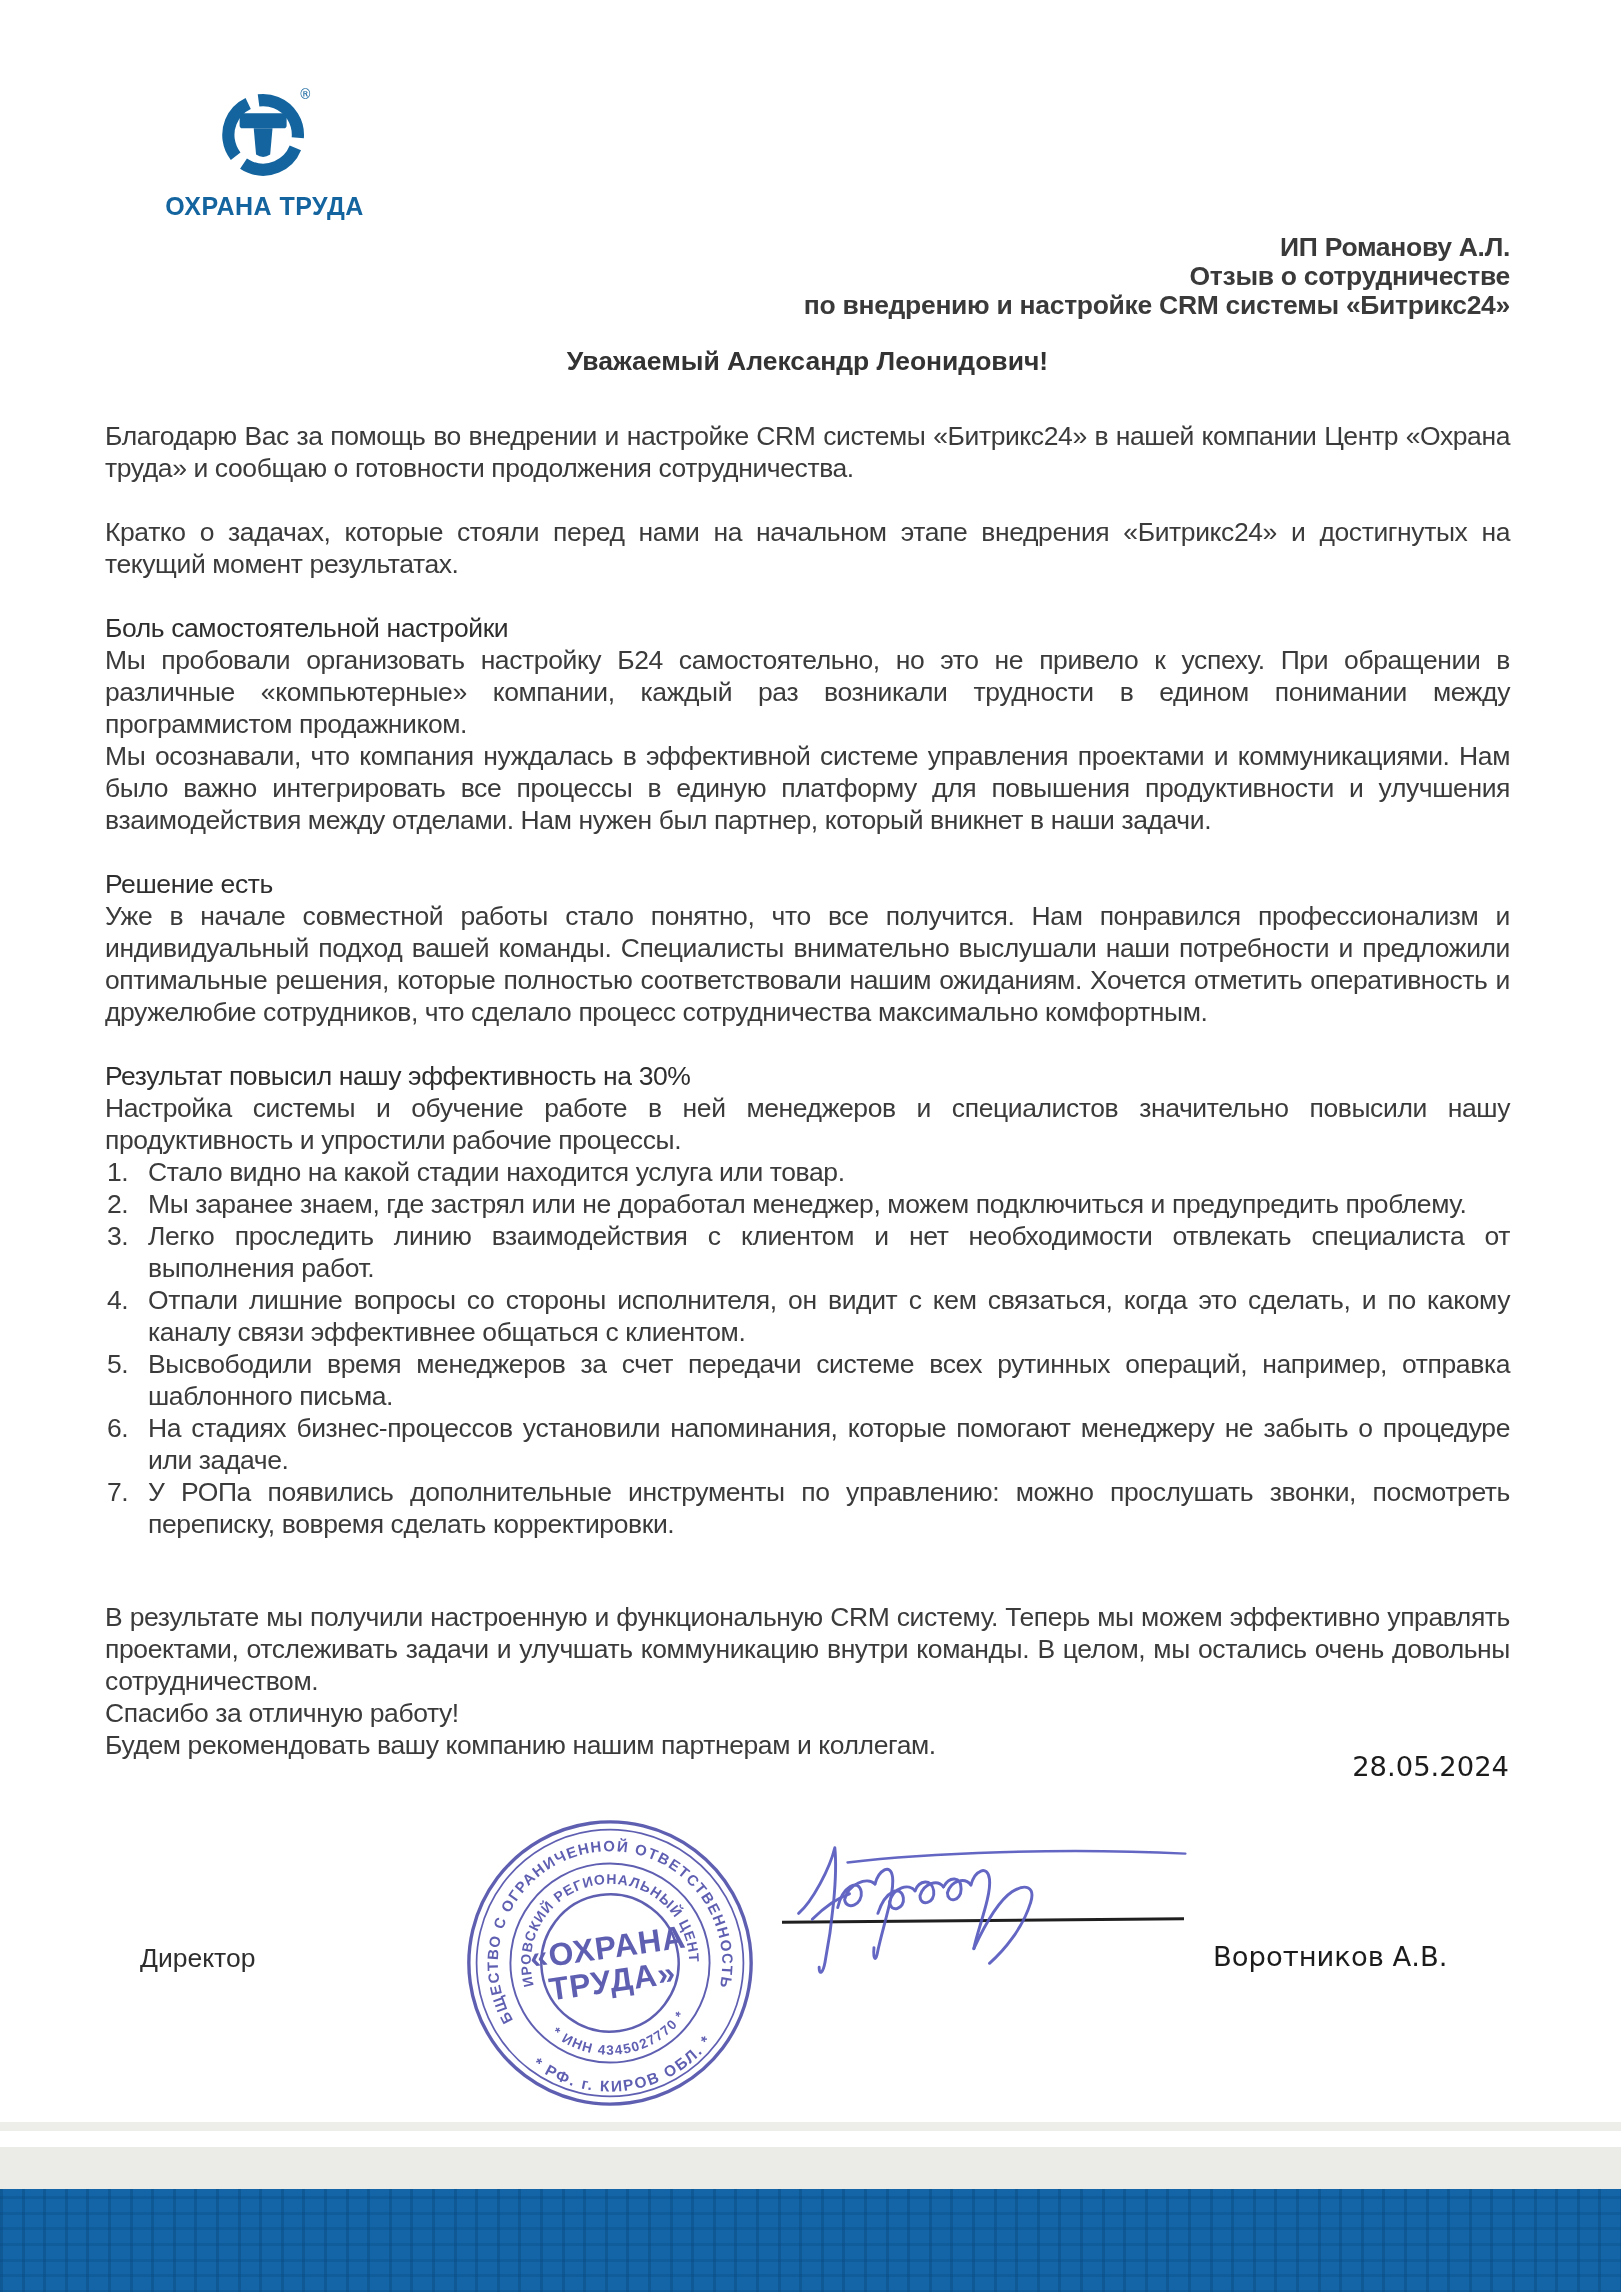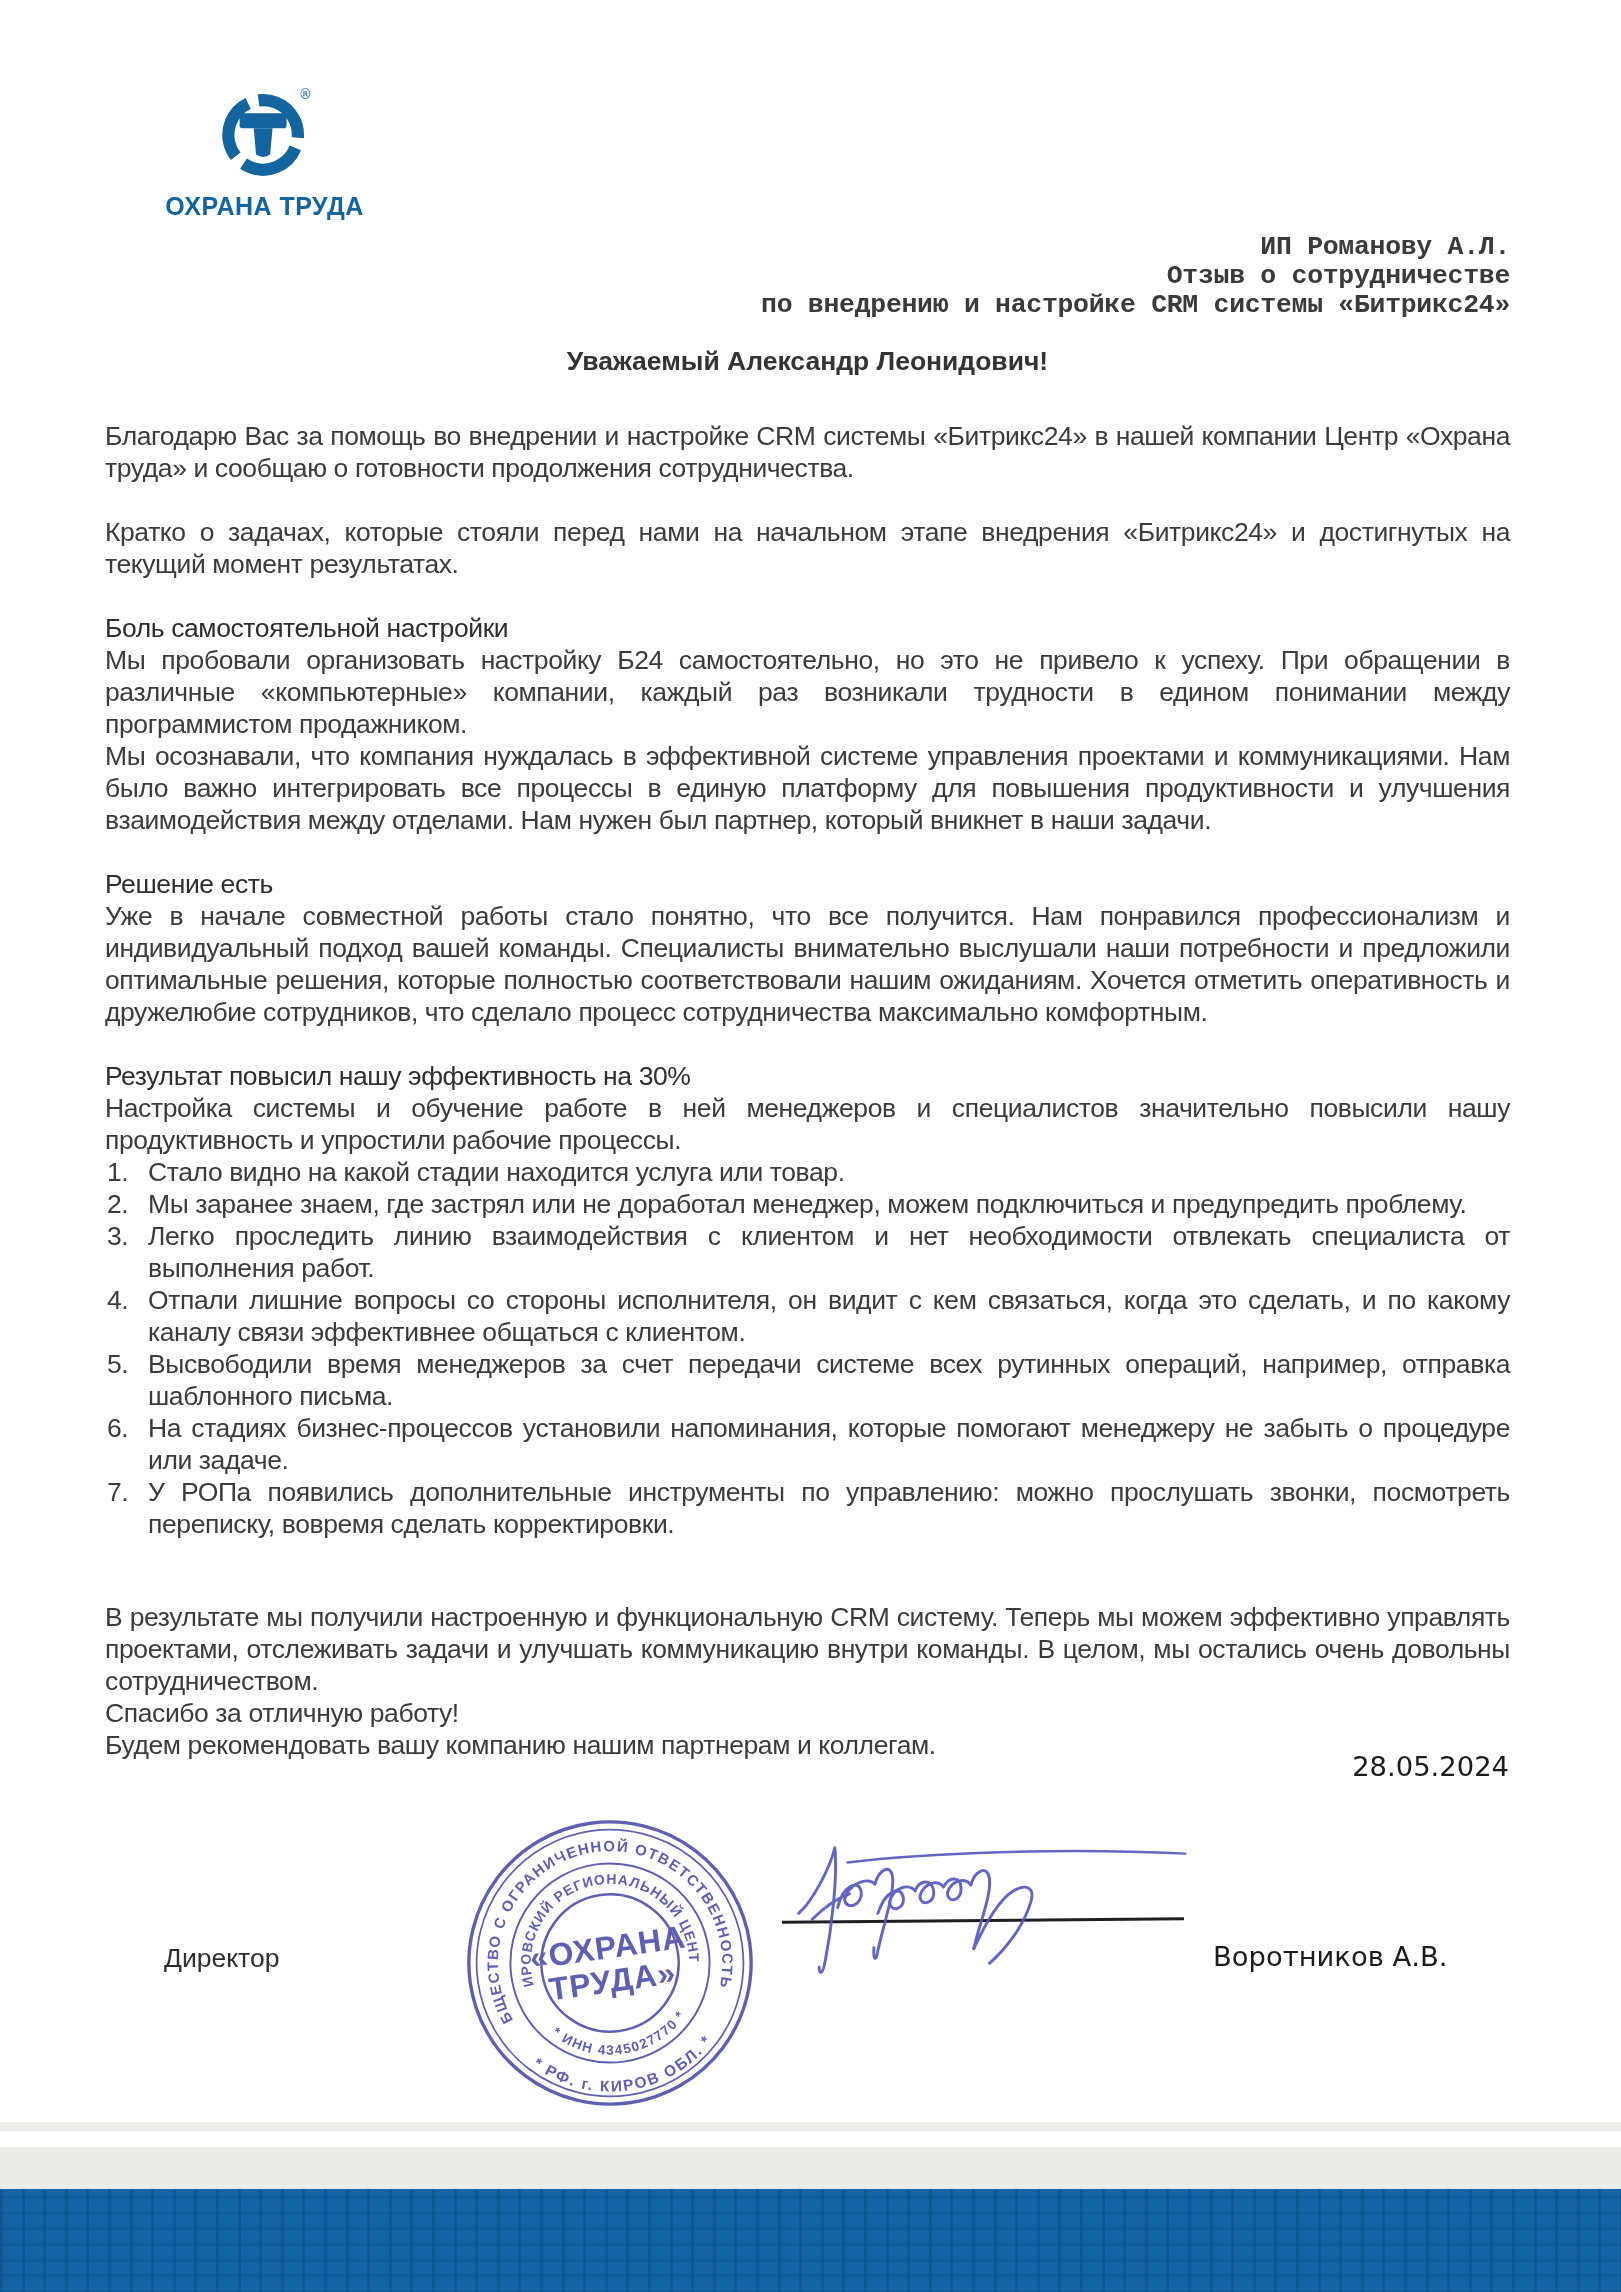--- a/index.html
+++ b/index.html
@@ -16,21 +16,21 @@
   .logo-mark { display:block; margin:0 auto; }
   .brand-text {
     margin-top:11.8px; font-size:25px; font-weight:bold; letter-spacing:0.5px;
     color:#14659f; white-space:nowrap;
   }
 
   
   .content { position:absolute; left:105px; top:0; width:1405px; }
   .doc-header {
     margin-top:233px; text-align:right; font-weight:bold;
-    font-size:26.5px; line-height:29px; color:#3a3a3a; letter-spacing:-0.3px;font-family:Liberation Mono, monospace;
+    font-size:26.5px; line-height:29px; color:#3a3a3a; letter-spacing:-0.3px;
   }
   .salutation {
     margin-top:26.5px; text-align:center; font-weight:bold;
     font-size:26.5px; line-height:29px; color:#333;
   }
   .body-text { font-size:26.5px; line-height:32px; letter-spacing:-0.4px; }
   .para { margin:32px 0 0 0; text-align:justify; }
   .para.first { margin-top:44px; }
   .section { margin-top:32px; }
   .section-heading { font-weight:normal; color:#2e2e2e; text-align:left; }
@@ -44,21 +44,21 @@
   }
   .closing { margin-top:61px; }
   .closing .line { margin:0; text-align:left; }
   .closing .just { text-align:justify; }
 
   
   .sig-date {
     position:absolute; right:112px; top:1751px; font-size:27.4px; color:#1c1c1c;
     font-family:"DejaVu Sans", sans-serif;
   }
-  .sig-role { position:absolute; left:164px; top:1943px; font-size:26.5px; color:#2e2e2e; }
+  .sig-role { position:absolute; left:140px; top:1943px; font-size:26.5px; color:#2e2e2e; }
   .sig-name {
     position:absolute; left:1213px; top:1941px; font-size:27.4px; color:#1c1c1c;
     font-family:"DejaVu Sans", sans-serif;
   }
   .sig-line {
     position:absolute; left:782px; top:1919px; width:402px; height:2.9px;
     background:#1f1f1f; transform:rotate(-0.5deg);
   }
   .stamp { position:absolute; left:465px; top:1818px; width:290px; height:290px; }
   .signature-svg { position:absolute; left:779px; top:1833px; width:421px; height:147px; }

